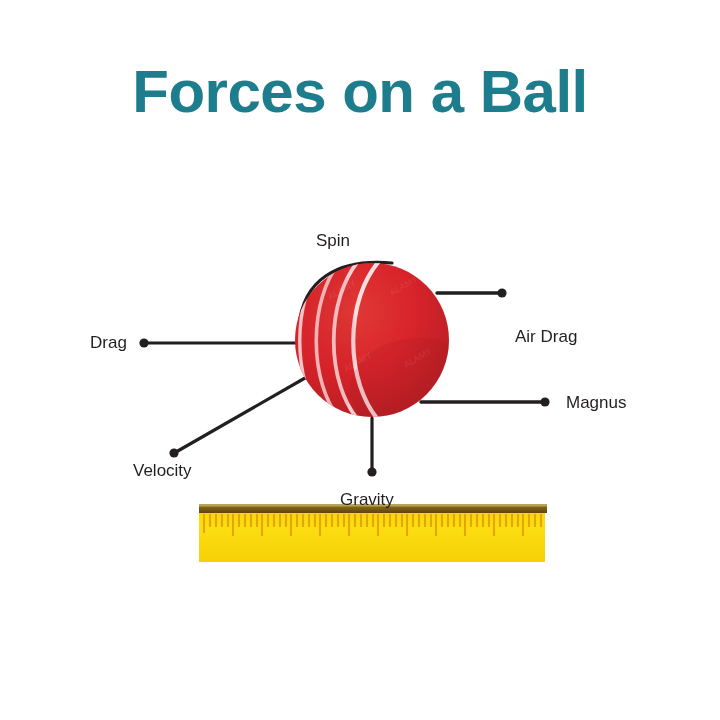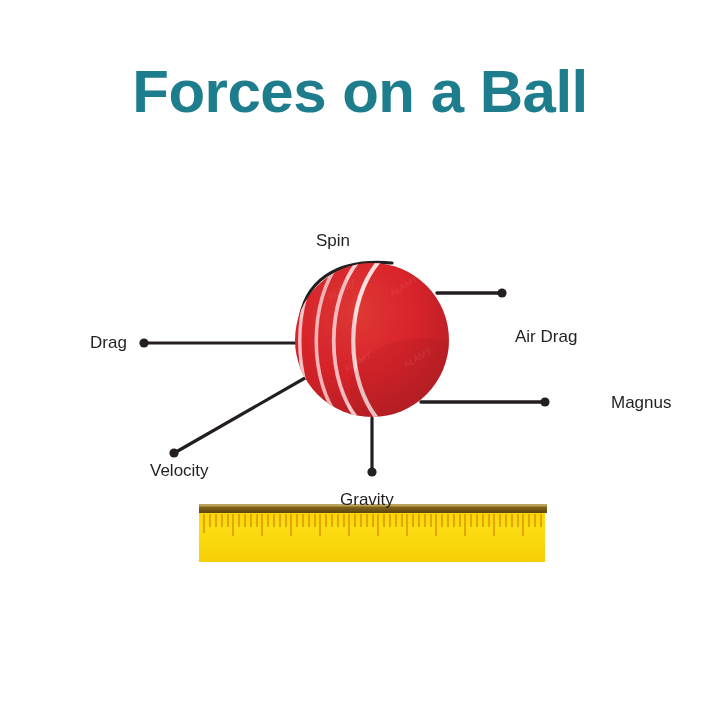--- a/index.html
+++ b/index.html
@@ -39,23 +39,23 @@
   .lbl {
     position: absolute;
     font-family: "Liberation Sans", sans-serif;
     font-size: 17px;
     color: #231f20;
     white-space: nowrap;
     line-height: 1;
   }
   #lbl-spin    { left: 316px; top: 232px; }
   #lbl-airdrag { left: 515px; top: 284px; margin-top: 44px; }
-  #lbl-magnus  { left: 566px; top: 394px; margin-left: 45px; }
+  #lbl-magnus  { left: 566px; top: 394px; }
   #lbl-wind    { left: 90px;  top: 334px; }
-  #lbl-velocity{ left: 150px; top: 462px; }
+  #lbl-velocity{ left: 133px; top: 462px; }
   #lbl-gravity { left: 340px; top: 491px; }
 </style>
 </head>
 <body>
 
 <div id="stage">
 
   <div id="title">Forces on a Ball</div>
 
   <svg id="diagram" viewBox="0 0 720 720">

